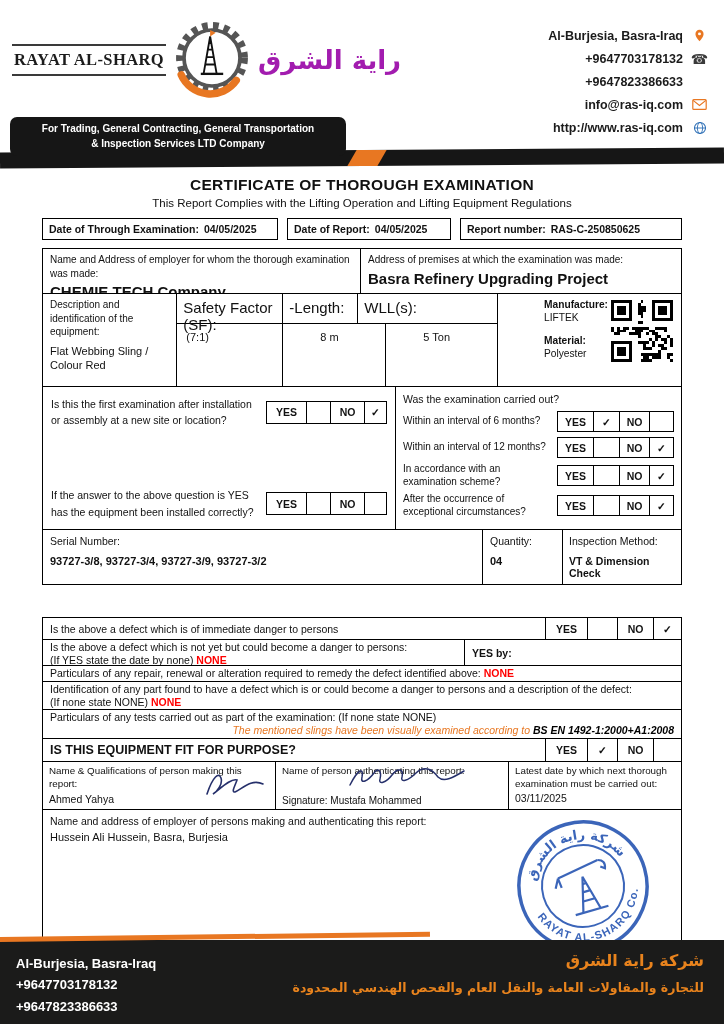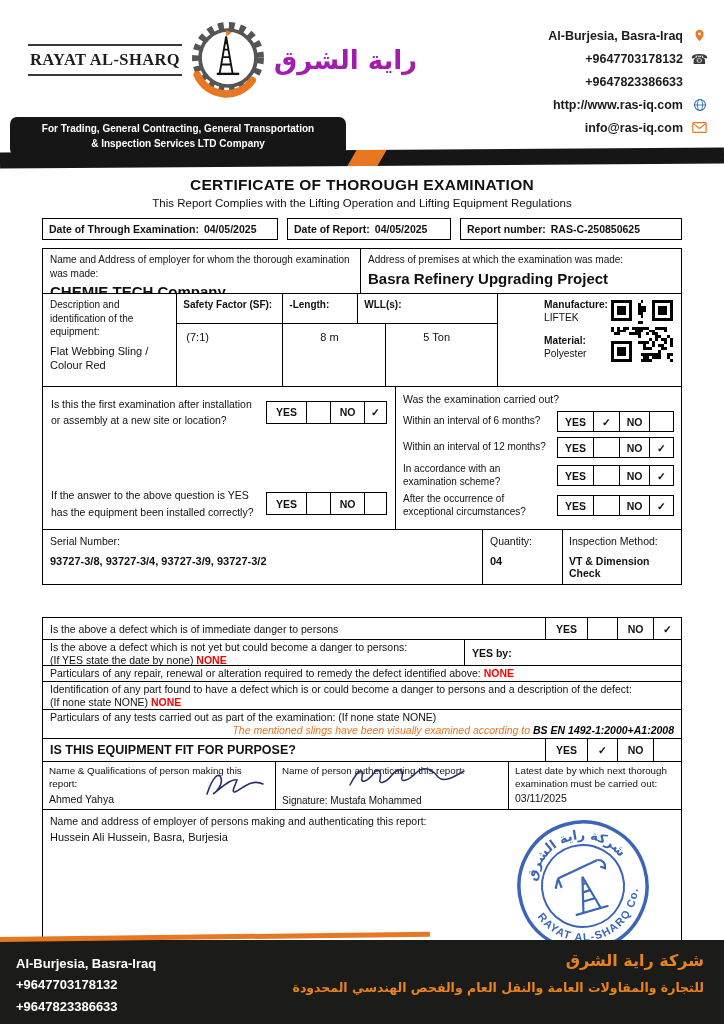--- a/index.html
+++ b/index.html
@@ -2,21 +2,21 @@
 <html><head>
 <meta charset="utf-8">
 <style>
   * { box-sizing:border-box; margin:0; padding:0; }
   html,body { width:724px; background:#fff; }
   body { font-family:"Liberation Sans",sans-serif; color:#111; }
   .page { position:relative; width:724px; height:1024px; background:#fff; overflow:hidden; }
 
   
   .logo-wrap { position:absolute; top:16px; left:12px; width:336px; }
-  .logo-row { display:flex; align-items:center; justify-content:space-between; gap:4px;margin-left:16px; }
+  .logo-row { display:flex; align-items:center; justify-content:space-between; gap:4px; }
   .logo-en { font-family:"Liberation Serif",serif; font-weight:700; font-size:16.5px; letter-spacing:.4px; color:#1c1c1c;
              border-top:2px solid #3a3a3a; border-bottom:2px solid #3a3a3a; padding:4px 2px; white-space:nowrap; }
   .logo-ar { font-family:"DejaVu Sans",sans-serif; font-weight:700; font-size:26px; color:#a21caf; white-space:nowrap; }
   .tagline-box { position:absolute; top:117px; left:10px; z-index:4; width:336px; background:#161616; color:#fff;
                  border-radius:7px; padding:5px 6px; text-align:center; font-size:10px; font-weight:700; line-height:1.45; }
   .band { position:absolute; top:150px; left:0; width:724px; height:16px; background:#161616; transform:rotate(-.4deg); }
   .band-accent { position:absolute; top:150px; left:352px; width:30px; height:16px; background:#E87722; transform:skewX(-30deg); }
   .contact { position:absolute; top:24px; right:16px; }
   .c-row { display:flex; justify-content:flex-end; align-items:center; gap:8px; height:23px; font-size:12.5px; font-weight:700; color:#1b1b1b; }
   .c-icon { width:17px; display:flex; justify-content:center; align-items:center; }
@@ -45,21 +45,21 @@
   .emp-r { flex:1; }
   .emp .val { margin-top:3px; }
 
   .equip { height:94px; }
   .eq-desc { width:140px; padding:4px 7px; }
   .eq-desc-val { font-size:11px; margin-top:5px; line-height:1.35; }
   .eq-mid { width:336px; display:flex; flex-direction:column; }
   .eq-head { display:flex; border-bottom:1px solid #000; height:30px; }
   .eq-vals { display:flex; flex:1;gap:28px; }
   .eq-c1{width:106px} .eq-c2{width:75px} .eq-c3{flex:1}
-  .eq-head > div { padding:5px 6px; font-weight:700; font-size:10px; }
+  .eq-head > div { padding:5px 6px; font-weight:400; font-size:15px; }
   .eq-vals > div { padding:7px 9px; font-size:11px; }
   .eq-man { flex:1; display:flex; padding:4px 6px; gap:3px;margin-left:40px; }
   .eq-man-text { flex:1; font-size:10.2px; line-height:1.3; }
   .eq-man-text .b { font-weight:700; }
   .eq-man-text .sp { height:9px; }
   .qr-box { width:64px; padding-top:2px; }
 
   .quest { min-height:134px; }
   .q-left { width:353px; padding:9px 8px; display:flex; flex-direction:column; justify-content:space-between; gap:10px; }
   .q-item { display:flex; align-items:center; gap:6px; }
@@ -172,35 +172,35 @@
     </div>
     <div class="c-row">
       <span>+9647703178132</span>
       <span class="c-icon phone-glyph">☎</span>
     </div>
     <div class="c-row">
       <span>+9647823386633</span>
       <span class="c-icon"></span>
     </div>
     <div class="c-row">
+      <span>info@ras-iq.com</span>
+      <span class="c-icon">
+        <svg viewBox="0 0 16 12" width="15" height="11">
+            <rect x="0.7" y="0.7" width="14.6" height="10.6" rx="1" fill="none" stroke="#E87722" stroke-width="1.3"></rect>
+            <path d="M1 1.5l7 5.5 7-5.5" fill="none" stroke="#E87722" stroke-width="1.3"></path>
+          </svg>
+      </span>
+    </div>
+    <div class="c-row">
       <span>http://www.ras-iq.com</span>
       <span class="c-icon">
         <svg viewBox="0 0 16 16" width="14" height="14">
             <circle cx="8" cy="8" r="6.3" fill="none" stroke="#2a6db5" stroke-width="1.2"></circle>
             <ellipse cx="8" cy="8" rx="3" ry="6.3" fill="none" stroke="#2a6db5" stroke-width="1"></ellipse>
             <line x1="1.7" y1="8" x2="14.3" y2="8" stroke="#2a6db5" stroke-width="1"></line>
-          </svg>
-      </span>
-    </div>
-    <div class="c-row">
-      <span>info@ras-iq.com</span>
-      <span class="c-icon">
-        <svg viewBox="0 0 16 12" width="15" height="11">
-            <rect x="0.7" y="0.7" width="14.6" height="10.6" rx="1" fill="none" stroke="#E87722" stroke-width="1.3"></rect>
-            <path d="M1 1.5l7 5.5 7-5.5" fill="none" stroke="#E87722" stroke-width="1.3"></path>
           </svg>
       </span>
     </div>
   </div>
 
   <div class="content">
 
     <div class="cert-title">CERTIFICATE OF THOROUGH EXAMINATION</div>
     <div class="cert-sub">This Report Complies with the Lifting Operation and Lifting Equipment Regulations</div>
 

